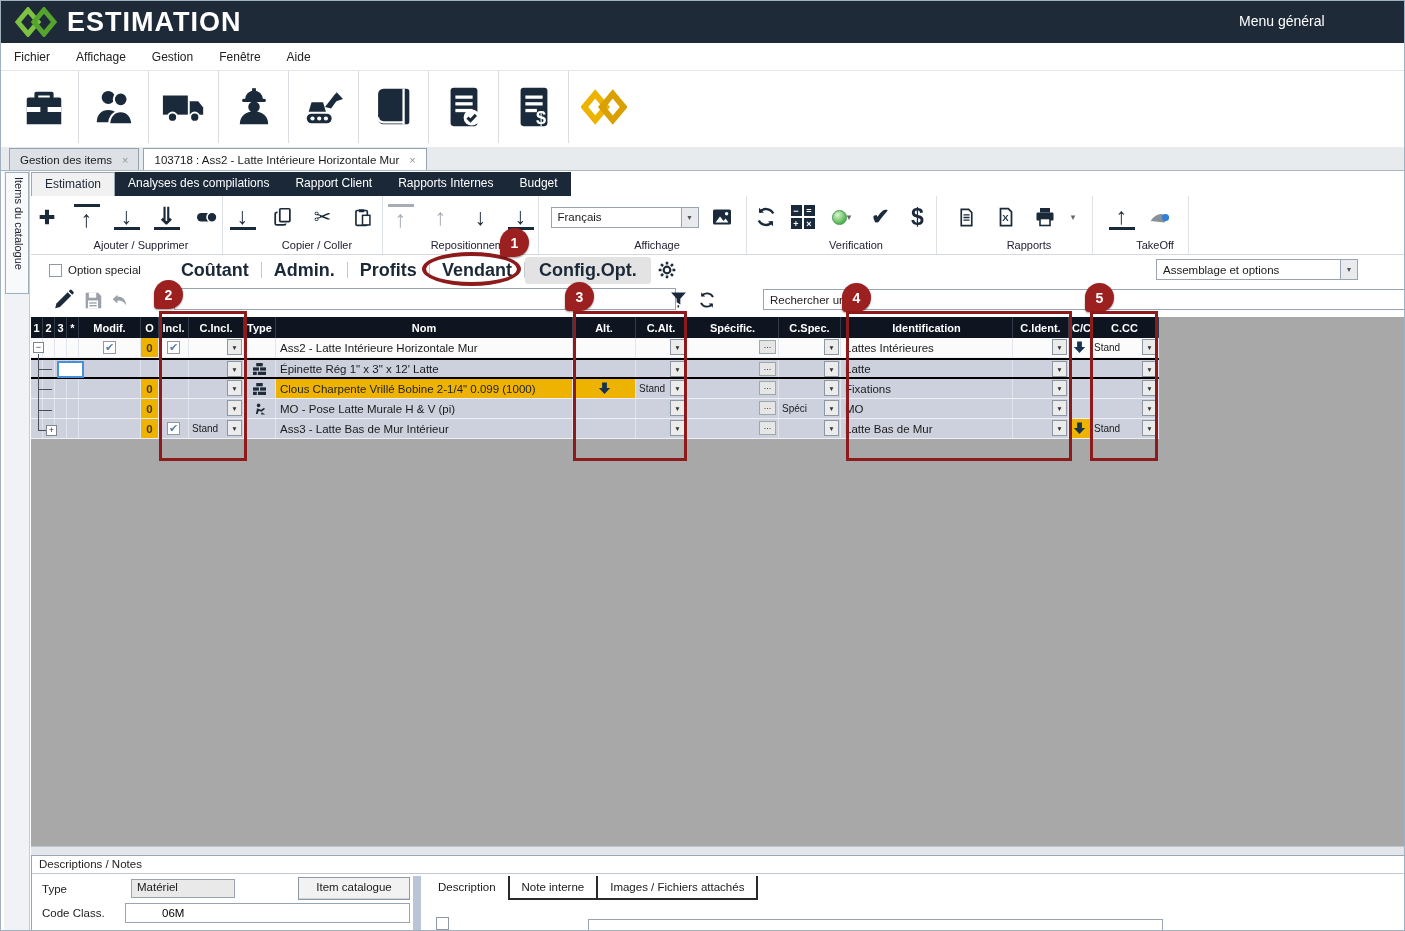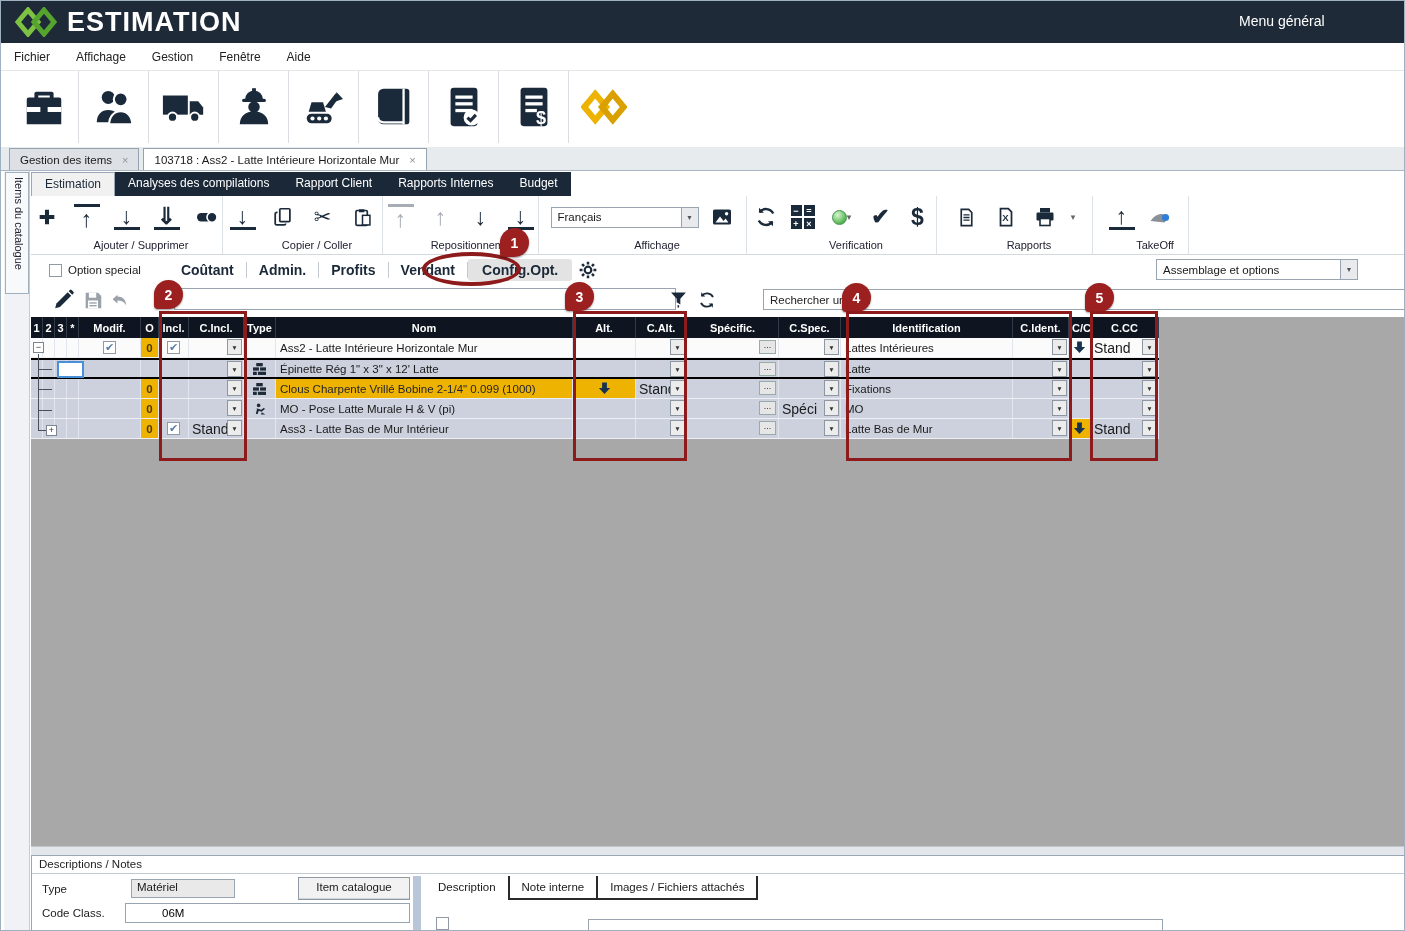--- a/index.html
+++ b/index.html
@@ -61,21 +61,21 @@
   .calc-grid div { background:#1b2a3a; color:#fff; font-size:9px; font-weight:bold; display:flex; align-items:center; justify-content:center; }
   .green-dot { width:15px; height:15px; border-radius:50%; background:radial-gradient(circle at 35% 30%, #d8f6d2, #55b651 70%, #2f8f3a); border:1px solid #479350; }
   .caret { font-size:9px; color:#666; }
   .glyph { color:#1b2a3a; }
 
   
   .viewrow { position:absolute; left:30px; top:254px; width:1374px; height:30px; background:#fff; display:flex; align-items:center; }
   .opt-check { display:flex; align-items:center; gap:6px; margin-left:18px; font-size:11.5px; }
   .cbx { width:13px; height:13px; background:#fff; border:1px solid #8f9aa5; }
   .vtabs { display:flex; align-items:center; margin-left:28px; gap:0; }
-  .vtab { font-size:14px; font-weight:bold; color:#1b2838; padding:2px 12px;text-align:center; }
+  .vtab { font-size:18px; font-weight:bold; color:#1b2838; padding:2px 12px;text-align:center; }
   .vsep { width:1px; height:16px; background:#c4cad0; }
   .vtab.pill { background:#e3e3e3; border-radius:3px; padding:3px 14px; }
   .gearwrap { margin-left:6px; }
   .assemblage { position:absolute; left:1125px; top:4px; width:202px; }
 
   
   .editrow { position:absolute; left:30px; top:284px; width:1374px; height:30px; background:#fff; }
   .editrow .ic { position:absolute; top:2px; }
   .txtinput { position:absolute; background:#fff; border:1px solid #98a4b0; font-size:11.5px; padding:0 6px; font-family:"Liberation Sans",sans-serif; color:#222;margin-left:40px; }
 
@@ -88,21 +88,21 @@
   .grow { height:20px; background:#ccd1dd; border-bottom:1px solid #eef0f5; }
   .grow.first { background:#fbfbfc; }
   .grow.selected { border-top:2px solid #000; border-bottom:2px solid #000; height:21px; }
   .c { display:flex; align-items:center; overflow:hidden; white-space:nowrap; font-size:11.5px; border-right:1px solid #e2e5ee; position:relative; }
   .c.center { justify-content:center; }
   .c.gold { background:#eeb200; color:#4c3800; font-weight:bold; justify-content:center; }
   .c .name { padding-left:4px; }
   .ddb { position:absolute; right:1px; top:1px; width:15px; height:16px; background:#ececec; border:1px solid #8d97a1; color:#333; font-size:6.5px; display:flex; align-items:center; justify-content:center; }
   .ellip { position:absolute; right:2px; top:2px; width:17px; height:14px; background:#e6e6e6; border:1px solid #9aa; font-size:9px; line-height:8px; text-align:center; color:#333; }
   .gcheck { width:13px; height:13px; background:#fff; border:1px solid #8f9aa5; color:#5b7fa6; font-size:11px; line-height:11px; text-align:center; margin:0 auto; }
-  .stand { font-size:14px; padding-left:3px; }
+  .stand { font-size:10px; padding-left:3px; }
   .expander { position:absolute; width:11px; height:11px; background:#fff; border:1px solid #7b8691; color:#334; font-size:9px; line-height:9px; text-align:center; z-index:3; }
   .treeline { position:absolute; background:#4a4f57; z-index:2; }
   .focuscell { position:absolute; left:26px; top:44px; width:27px; height:17px; background:#fff; border:2px solid #4a90d9; z-index:3; }
   .goldcell { background:#eeb200 !important; }
   .namegold { background:#eeb200; color:#1d2230; font-weight:normal; }
 
   
   .hscroll { position:absolute; left:30px; top:845px; width:1374px; height:9px; background:#e3e6ea; border-top:1px solid #c0c6cc; }
 
   

